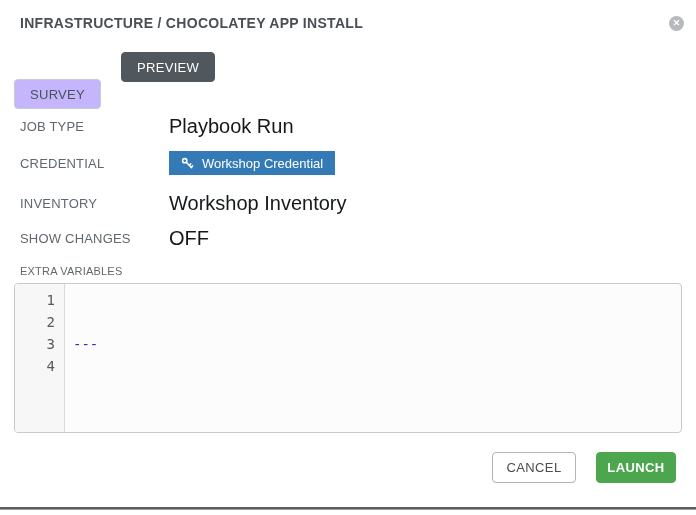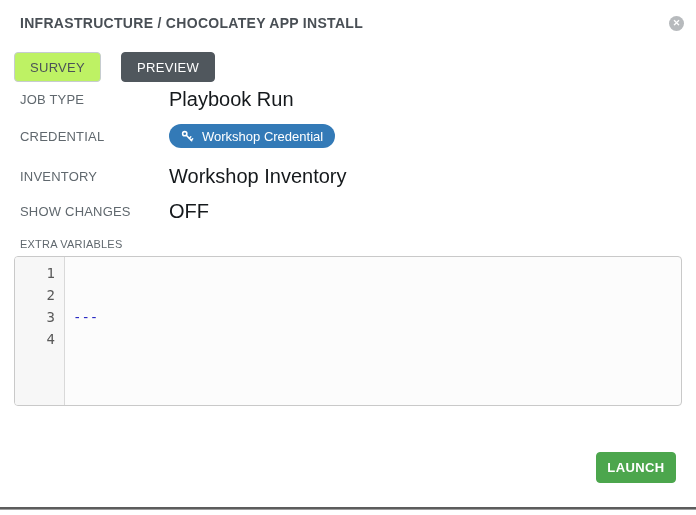--- a/index.html
+++ b/index.html
@@ -29,41 +29,41 @@
     cursor: pointer; border: none; margin-top: 1px;
   }
 
   
   .tabs { display: flex; gap: 20px; margin: 21px 0 0 14px; }
   .tab {
     height: 30px; padding: 0 15px; border-radius: 4px;
     display: flex; align-items: center;
     font-size: 13px; letter-spacing: 0.3px; cursor: pointer;
   }
-  .tab-inactive { background: #bef264; border: 1px solid #c6ccd0; color: #4c5258; }
+  .tab-inactive { background: #c4b5fd; border: 1px solid #c6ccd0; color: #4c5258; margin-top: 27px; }
   .tab-active   { background: #50575d; border: 1px solid #50575d; color: #ffffff; }
 
   
   .details { margin: 6px 20px 0 20px; }
   .detail-row { display: flex; align-items: center; }
   .detail-label {
     width: 149px; flex: 0 0 149px;
     font-size: 13px; color: #60686e; letter-spacing: 0.2px;
   }
   .detail-value { font-size: 20px; color: #15191c; }
   .row-jobtype     { min-height: 18px; margin-bottom: 13px; }
   .row-credential  { min-height: 24px; margin-bottom: 17px; }
   .row-inventory   { min-height: 18px; margin-bottom: 12px; }
   .row-verbosity   { min-height: 18px; margin-bottom: 12px; }
   .row-showchanges { min-height: 18px; }
 
   .credential-tag {
     display: inline-flex; align-items: center; gap: 8px;
     background: #337ab7; color: #ffffff;
-    border-radius: 12px; height: 24px; padding: 0 12px;
+    border-radius: 0; height: 24px; padding: 0 12px;
     font-size: 13px; cursor: pointer;
   }
   .credential-tag svg { display: block; }
 
   
   .extra-vars-label {
     margin: 15px 0 0 20px;
     font-size: 11px; color: #60686e; letter-spacing: 0.2px;
   }
   .editor {
@@ -178,18 +178,19 @@
       <div>4</div>
     </div>
     <div class="editor-code">
       <div><span class="cm-meta">---</span></div>
       
       <div><span class="cm-plain"></span></div>
     </div>
   </div>
 
   <div class="footer">
+    <button class="btn btn-cancel">CANCEL</button>
     <button class="btn btn-launch">LAUNCH</button>
   </div>
 
   <div class="bottom-bar"></div>
 
 </div>
 
 </body></html>

